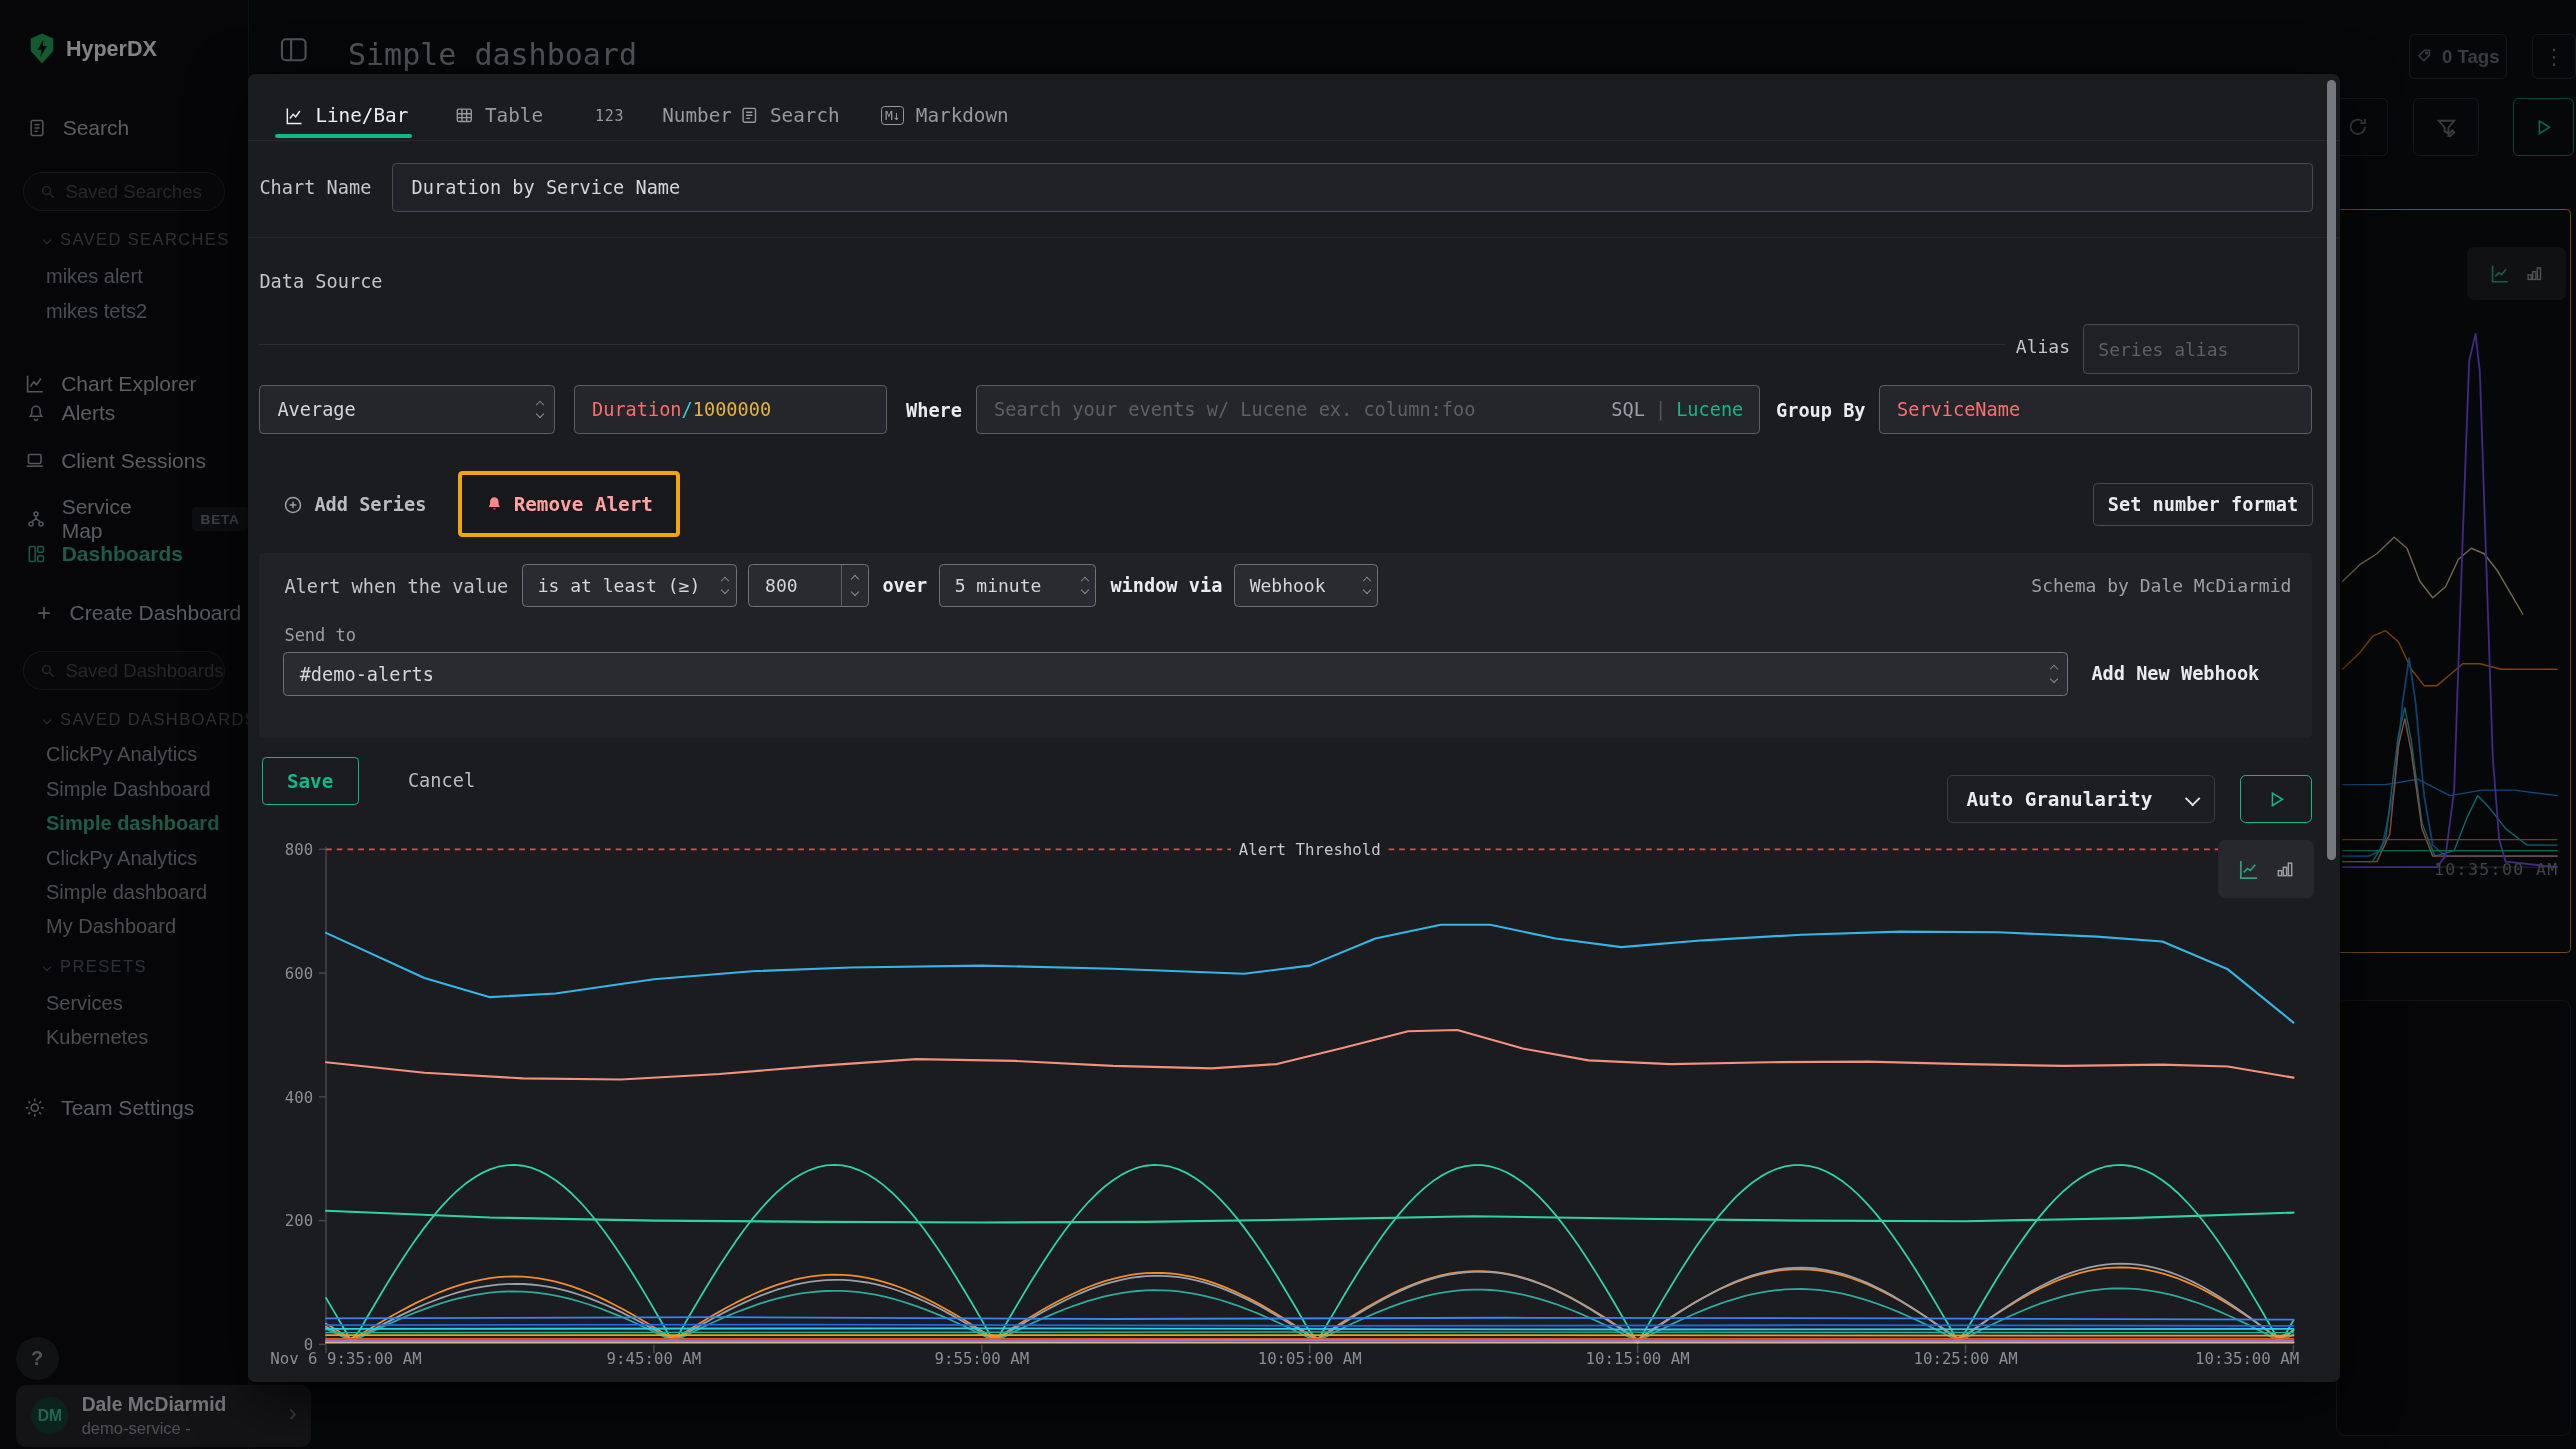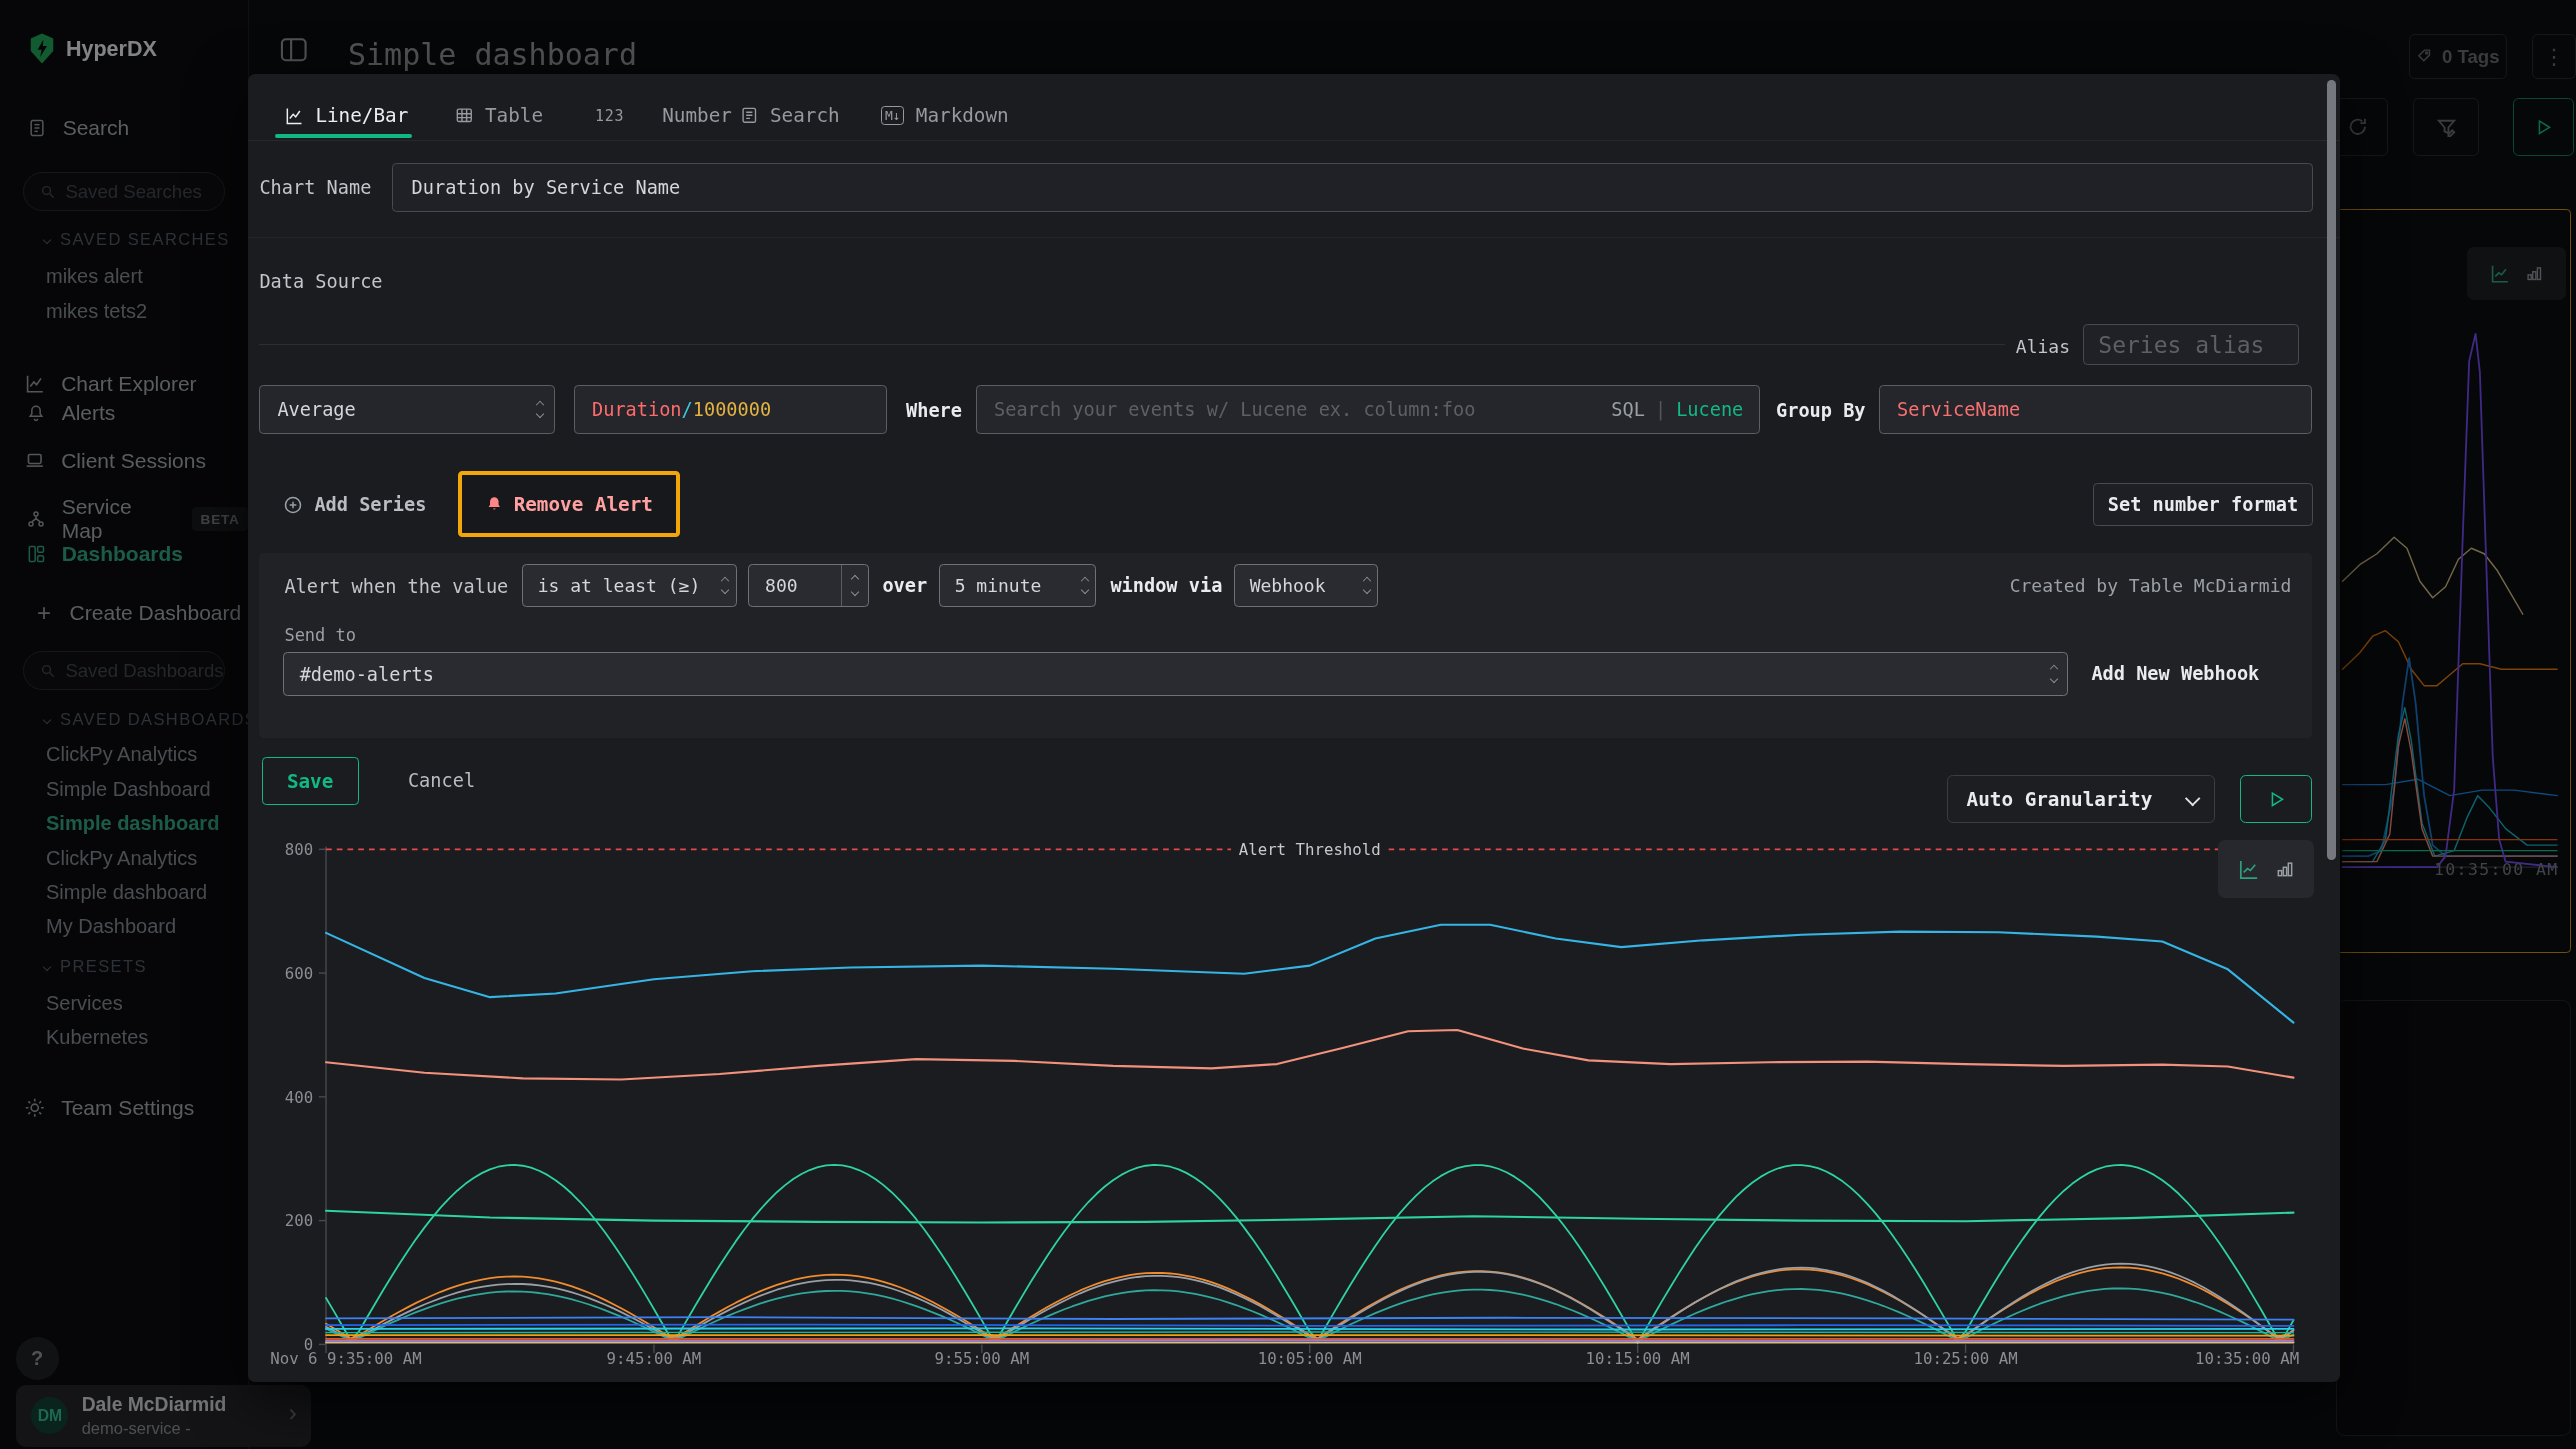--- a/index.html
+++ b/index.html
@@ -308,21 +308,21 @@
   <div class="lbl" style="left:11.4px;top:103px;">Chart Name</div>
   <div class="box ghost" style="left:144px;top:89px;width:1921px;height:49px;padding:0 18.6px;">
     <span>Duration by Service Name</span>
   </div>
   <div class="a" style="left:0;top:163px;width:2092px;height:0.7px;background:#232529;"></div>
 
   <div class="lbl" style="left:11.4px;top:197px;">Data Source</div>
 
   <div class="a" style="left:11.4px;top:270px;width:1746px;height:0.7px;background:#2c2e33;"></div>
   <div class="lbl" style="left:1765px;top:262px;width:57px;text-align:right;font-size:18px;">Alias</div>
-  <div class="box ghost" style="left:1835px;top:250px;width:216px;height:41px;padding:0 14.3px;font-size:23px;text-align:center;">
+  <div class="box ghost" style="left:1835px;top:250px;width:216px;height:50px;padding:0 14.3px;font-size:18px;text-align:center;">
     <span class="ph">Series alias</span>
   </div>
 
   <div class="box" style="left:11.4px;top:311px;width:296px;height:49px;padding:0 36px 0 17px;">
     <span>Average</span>
     <span class="chvstack">
         <span class="chv sm chvU"></span>
         <span class="chv sm chvD"></span>
       </span>
   </div>
@@ -395,21 +395,21 @@
         </span>
     </div>
     <div class="blb" style="left:851px;top:21.5px;">window via</div>
     <div class="box" style="left:975px;top:11.4px;width:144px;height:43px;padding:0 27px 0 14.3px;font-size:18px;background:#2a2b30;border-color:#6e7177;">
       <span>Webhook</span>
       <span class="chvstack" style="right:7.2px;">
           <span class="chv sm chvU"></span>
           <span class="chv sm chvD"></span>
         </span>
     </div>
-    <div class="a" style="left:1646px;top:21.5px;width:386px;text-align:right;font-size:18px;color:#9aa0a6;">Created by Table McDiarmid</div>
+    <div class="a" style="left:1646px;top:21.5px;width:386px;text-align:right;font-size:18px;color:#9aa0a6;">Schema by Dale McDiarmid</div>
 
     <div class="a" style="left:25px;top:72px;font-size:17px;color:#9aa0a6;">Send to</div>
     <div class="box" style="left:23.6px;top:99px;width:1785px;height:44px;padding:0 31.5px 0 15.7px;background:#2a2b30;border-color:#6e7177;">
       <span>#demo-alerts</span>
       <span class="chvstack" style="right:10px;">
           <span class="chv sm chvU"></span>
           <span class="chv sm chvD"></span>
         </span>
     </div>
     <div class="a" style="left:1832px;top:99px;width:208px;height:44px;line-height:44px;font-size:18.6px;font-weight:bold;color:#e9ebee;">Add New Webhook</div>

